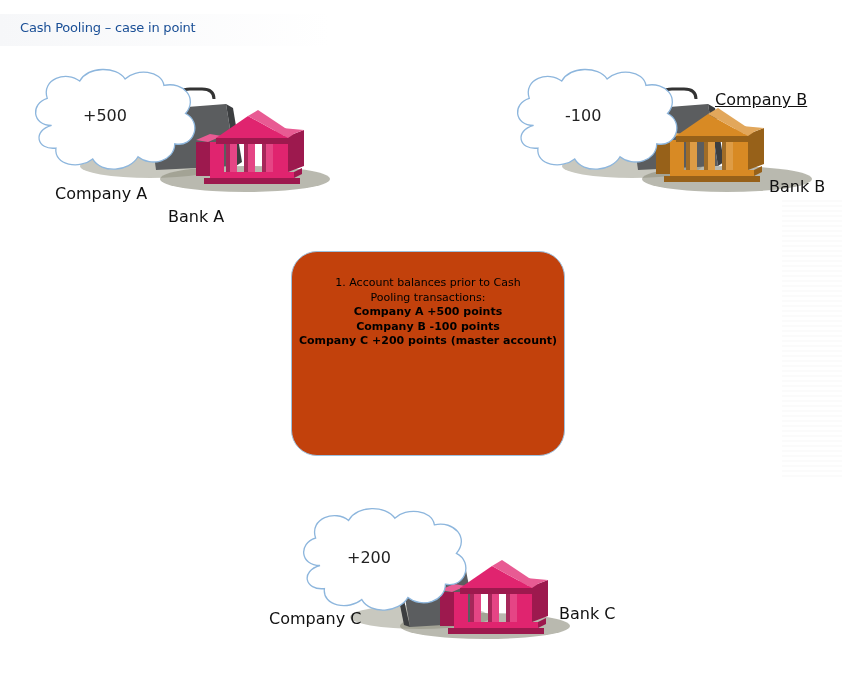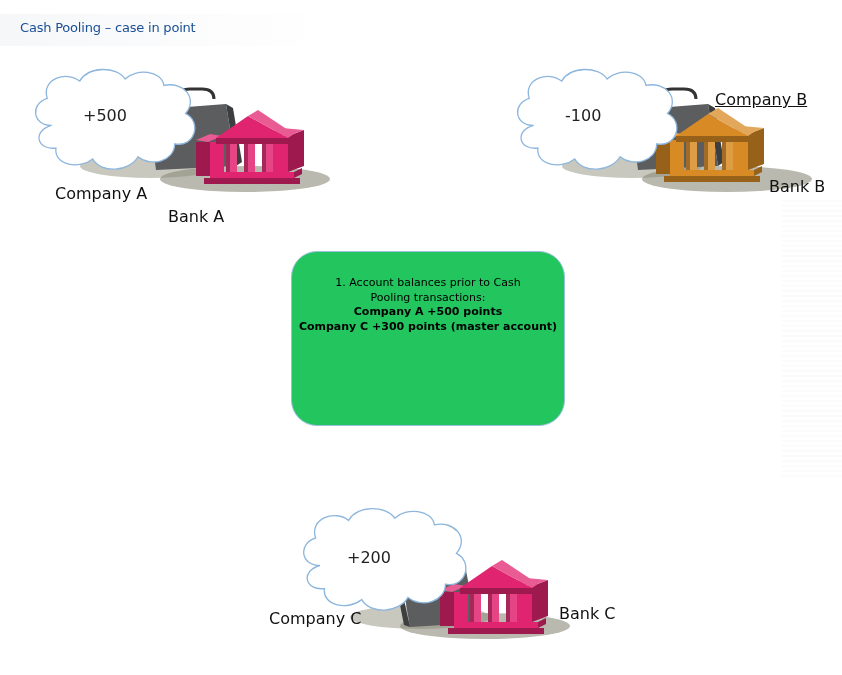--- a/index.html
+++ b/index.html
@@ -6,22 +6,22 @@
     body { width: 842px; height: 675px; position: relative; overflow: hidden;
            font-family: "DejaVu Sans", "Liberation Sans", sans-serif; color: #000; }
     .title { position: absolute; left: 20px; top: 20px; font-size: 13px; color: #1a4f96;
              letter-spacing: -0.2px; }
     .title-band { position: absolute; left: 0; top: 14px; width: 330px; height: 32px;
                   background: linear-gradient(to right, #f6f7f9, #ffffff); }
     .group { position: absolute; }
     .group svg { position: absolute; left: 0; top: 0; overflow: visible; }
     .cloud-text { position: absolute; font-size: 16px; color: #222; }
     .label { position: absolute; font-size: 16px; color: #111; white-space: nowrap; }
-    .infobox { position: absolute; left: 291px; top: 251px; width: 274px; height: 175px;
-               border: 1.5px solid #9dc0de; border-radius: 26px; background: #22c55e;
+    .infobox { position: absolute; left: 291px; top: 251px; width: 274px; height: 205px;
+               border: 1.5px solid #9dc0de; border-radius: 26px; background: #c2410c;
                box-sizing: border-box; text-align: center; font-size: 11px; line-height: 14.5px;
                padding-top: 24px; }
     .infobox .b { font-weight: bold; }
     .infobox p { margin: 0; }
     .gap { height: 16px; }
     .fade-right { position: absolute; right: 0; top: 200px; width: 60px; height: 280px;
                   background: repeating-linear-gradient(0deg, #ffffff 0 3px, #fbfbfb 3px 5px); }
   </style>
 </head>
 <body>
@@ -107,21 +107,22 @@
       </g>
   </svg>
   <div class="cloud-text" style="left:53px; top:40px;">-100</div>
   <div class="label" style="left:203px; top:24px;text-decoration:underline;">Company B</div>
   <div class="label" style="left:257px; top:111px;">Bank B</div>
 </div>
 
 <div class="infobox">
   <p style="padding:0 22px;">1. Account balances prior to Cash Pooling transactions:</p>
   <p class="b">Company A +500 points</p>
-  <p class="b">Company C +300 points (master account)</p>
+  <p class="b">Company B -100 points</p>
+  <p class="b">Company C +200 points (master account)</p>
   <div class="gap"></div>
 </div>
 
 <div class="group" id="gC" style="left:270px; top:513px; width:380px; height:150px;">
   <svg width="300" height="130">
     <ellipse cx="150" cy="104" rx="70" ry="12" fill="#9a9a8a" opacity="0.55"></ellipse>
     <ellipse cx="215" cy="113" rx="85" ry="13" fill="#8a8a7a" opacity="0.6"></ellipse>
     <g>
       <path d="M130 56 L195 52 L206 110 L140 114 Z" fill="#5b5d5f"></path>
       <path d="M128 60 L140 114 L134 112 L124 62 Z" fill="#3c3e40"></path>

